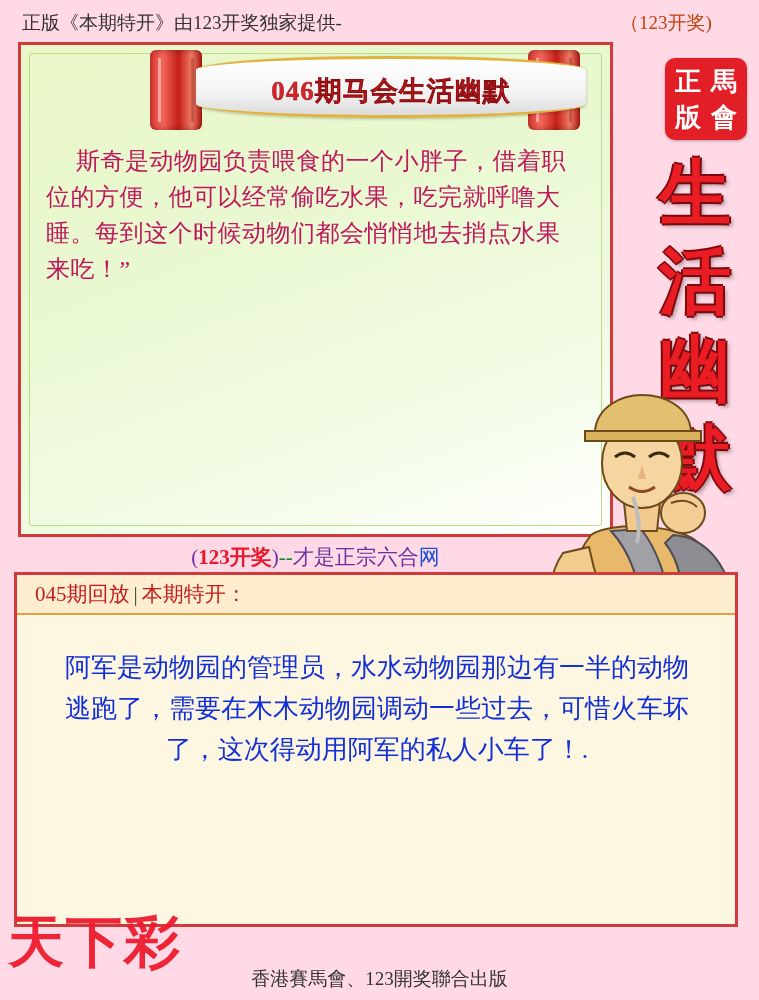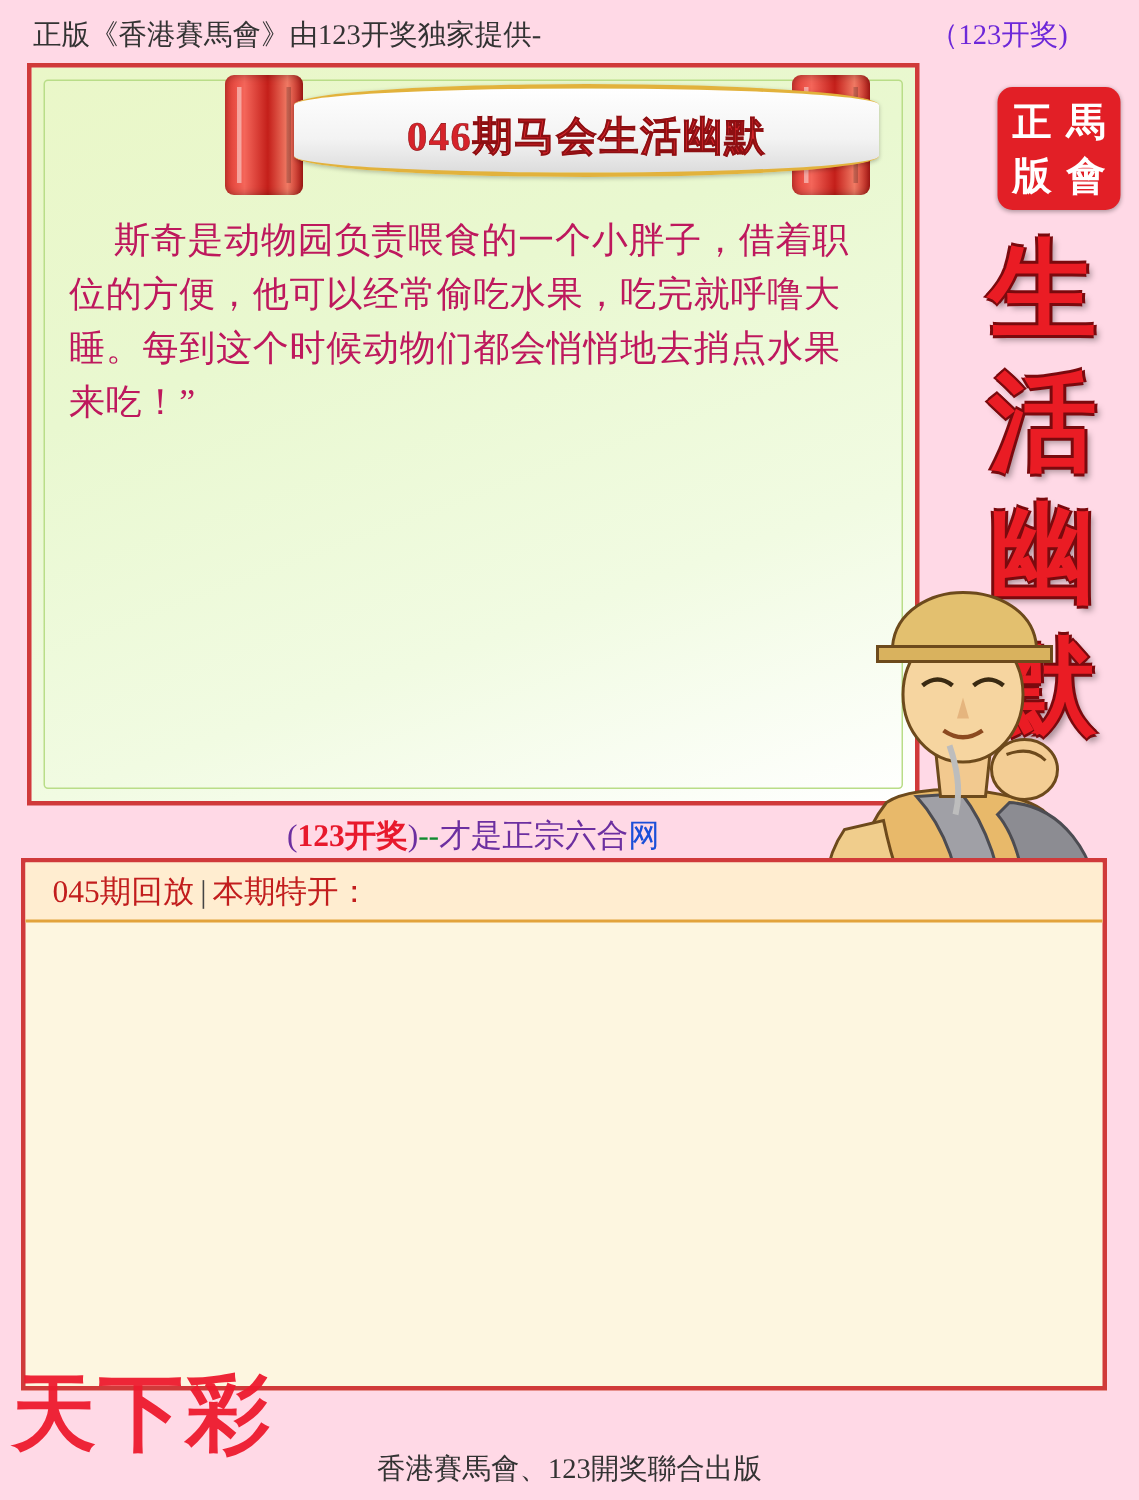--- a/index.html
+++ b/index.html
@@ -36,21 +36,21 @@
     font-size: 19px;
     color: #333333;
     white-space: nowrap;
     font-family: "Liberation Serif", serif;
   }
   .header-right {
     position: absolute;
     left: 620px;
     top: 2px;
     font-size: 19px;
-    color: #6d28d9;
+    color: #c2410c;
     white-space: nowrap;
     font-family: "Liberation Serif", serif;
   }
 
   
   .main-panel {
     position: absolute;
     left: 18px;
     top: 42px;
     width: 595px;
@@ -311,21 +311,21 @@
     color: #333333;
     font-family: "Liberation Serif", serif;
   }
 </style>
 </head>
 <body>
 
 <div class="page">
 
   <div class="header">
-    <div class="header-left">正版《香港賽馬會》由123开奖独家提供-</div>
+    <div class="header-left">正版《本期特开》由123开奖独家提供-</div>
     <div class="header-right">（123开奖)</div>
   </div>
 
   <div class="main-panel">
     <div class="main-panel-inner"></div>
   </div>
 
   <div class="joke-text"><span class="indent"></span><span>斯奇是动物园负责喂食的一个小胖子，借着职位的方便，他可以经常偷吃水果，吃完就呼噜大睡。每到这个时候动物们都会悄悄地去捎点水果来吃！”</span></div>
 
   <div class="banner">
@@ -385,20 +385,21 @@
   </div>
 
   <div class="promo"><span class="c-purple">(</span><span class="c-red">123开奖</span><span class="c-purple">)</span><span class="c-green">--</span><span class="c-purple">才是正宗六合</span><span class="c-blue">网</span></div>
 
   <div class="bottom-panel">
     <div class="bottom-head">
       <span>045期回放</span>
       <span class="sep">|</span>
       <span>本期特开：</span>
     </div>
+    <div class="bottom-text">阿军是动物园的管理员，水水动物园那边有一半的动物逃跑了，需要在木木动物园调动一些过去，可惜火车坏了，这次得动用阿军的私人小车了！.</div>
   </div>
 
   <div class="watermark">
     <div class="wm-text">天下彩</div>
   </div>
 
   <div class="footer">香港賽馬會、123開奖聯合出版</div>
 
 </div>
 

